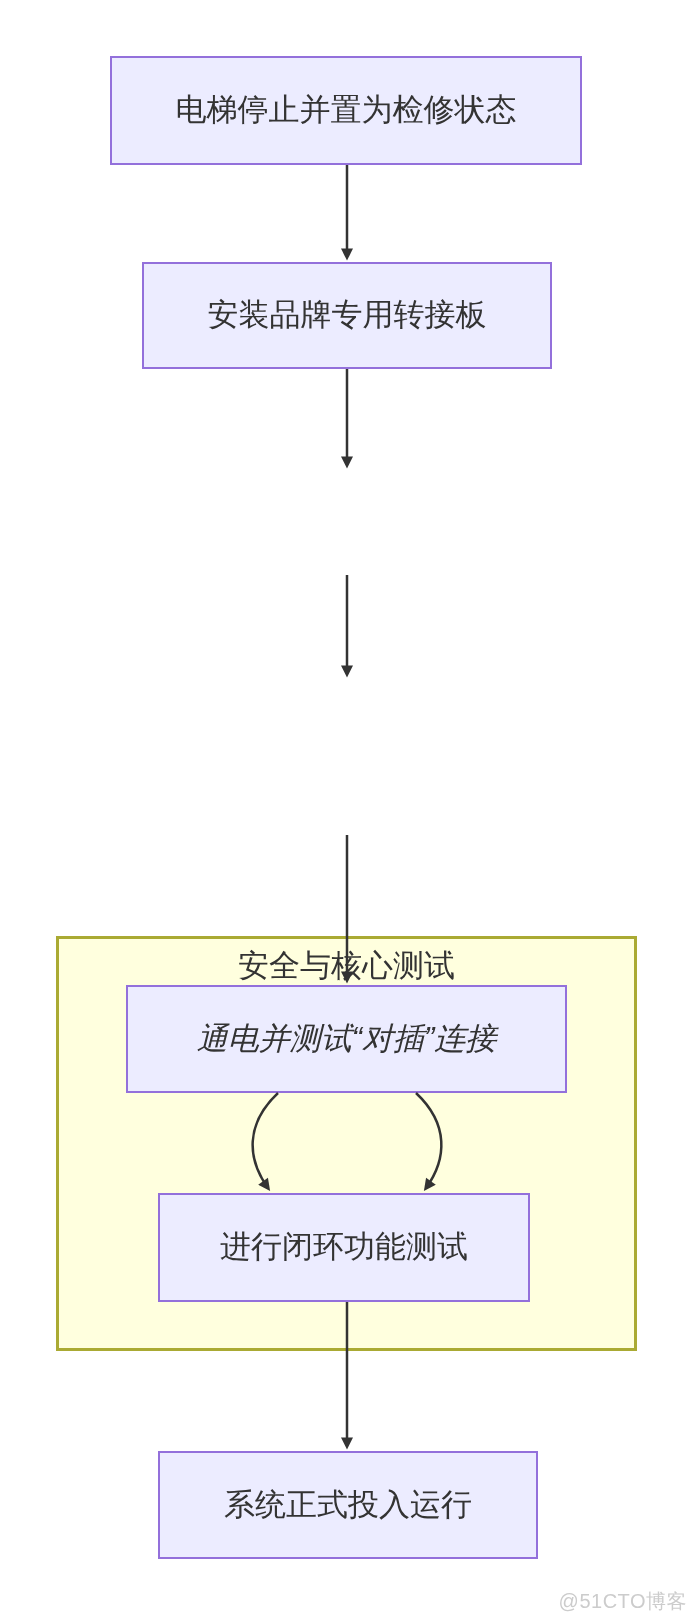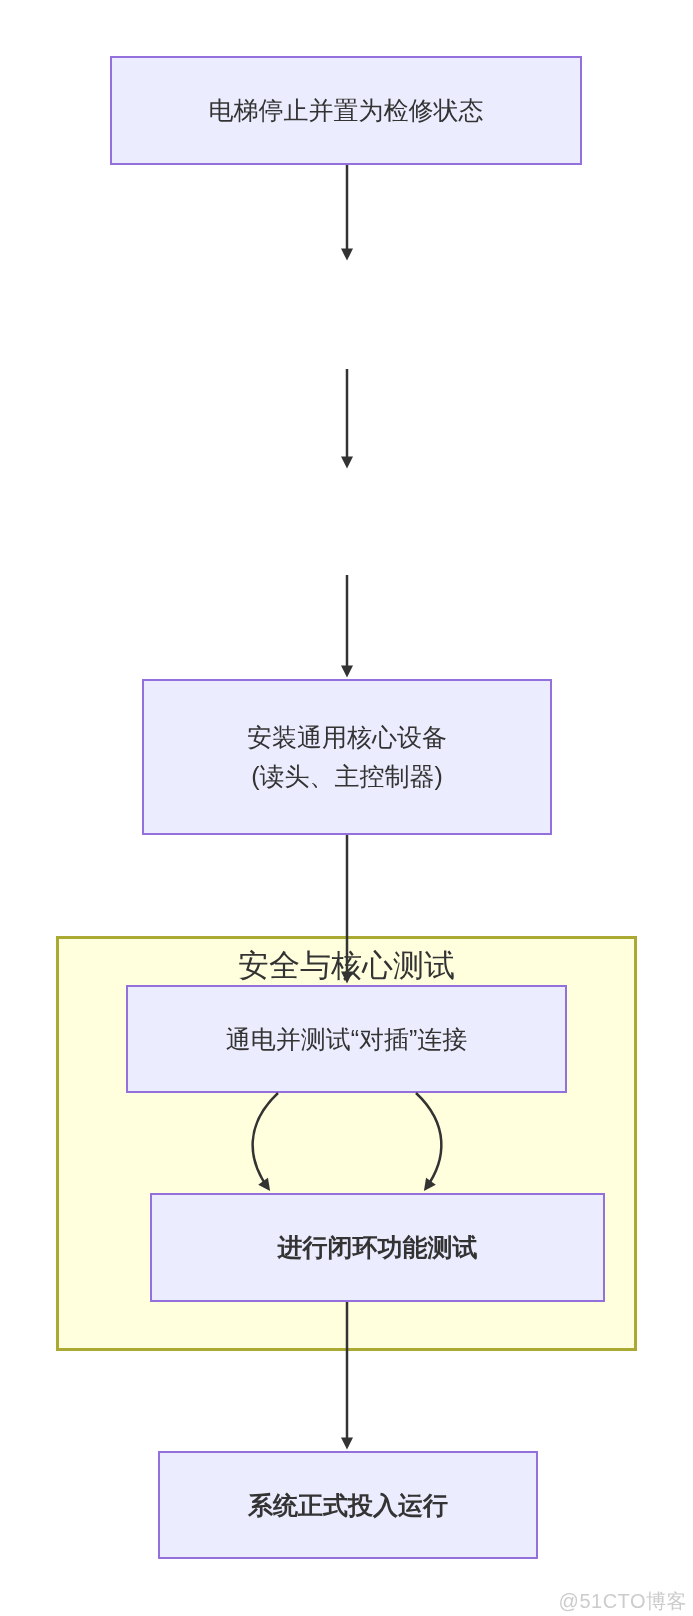--- a/index.html
+++ b/index.html
@@ -24,21 +24,21 @@
   .node{
     position:absolute;
     background:var(--node-fill);
     border:2.5px solid var(--node-border);
     box-sizing:border-box;
     display:flex;
     flex-direction:column;
     align-items:center;
     justify-content:center;
     text-align:center;
-    font-size:25px;
+    font-size:31px;
     line-height:1.55;
     z-index:2;
   }
   .cluster{
     position:absolute;
     left:56px;top:936px;width:581px;height:415px;
     background:var(--cluster-fill);
     border:3px solid var(--cluster-border);
     box-sizing:border-box;
     z-index:1;
@@ -47,23 +47,23 @@
     position:absolute;
     top:6px;left:0;width:100%;
     text-align:center;
     font-size:31px;
     color:var(--text);
   }
   .n-start{left:110px;top:56px;width:472px;height:109px;}
   .n-adapter{left:142px;top:262px;width:410px;height:107px;}
   .n-cable{left:158px;top:470px;width:380px;height:105px;}
   .n-core{left:142px;top:679px;width:410px;height:156px;}
-  .n-power{left:126px;top:985px;width:441px;height:108px;z-index:3;}
-  .n-loop{left:150px;top:1193px;width:455px;height:109px;z-index:3;font-weight:bold;}
-  .n-run{left:158px;top:1451px;width:380px;height:108px;font-weight:bold;}
+  .n-power{left:126px;top:985px;width:441px;height:108px;z-index:3;font-style:italic;}
+  .n-loop{left:158px;top:1193px;width:372px;height:109px;z-index:3;}
+  .n-run{left:158px;top:1451px;width:380px;height:108px;}
   .edges{
     position:absolute;left:0;top:0;width:693px;height:1616px;
     pointer-events:none;
     z-index:5;
   }
   .edge{
     stroke:var(--edge);
     stroke-width:2.5;
     fill:none;
   }
@@ -83,26 +83,25 @@
 <div class="canvas">
 
   <div class="cluster">
     <div class="cluster-title">安全与核心测试</div>
   </div>
 
   <div class="node n-start">
     <span>电梯停止并置为检修状态</span>
   </div>
 
+  <div class="node n-adapter">
+    <span>安装品牌专用转接板</span>
+  </div>
 
 
-  <div class="node n-core">
-    <span>安装通用核心设备</span>
-    <span>(读头、主控制器)</span>
-  </div>
 
   <div class="node n-power">
     <span>通电并测试“对插”连接</span>
   </div>
 
   <div class="node n-loop">
     <span>进行闭环功能测试</span>
   </div>
 
   <div class="node n-run">

